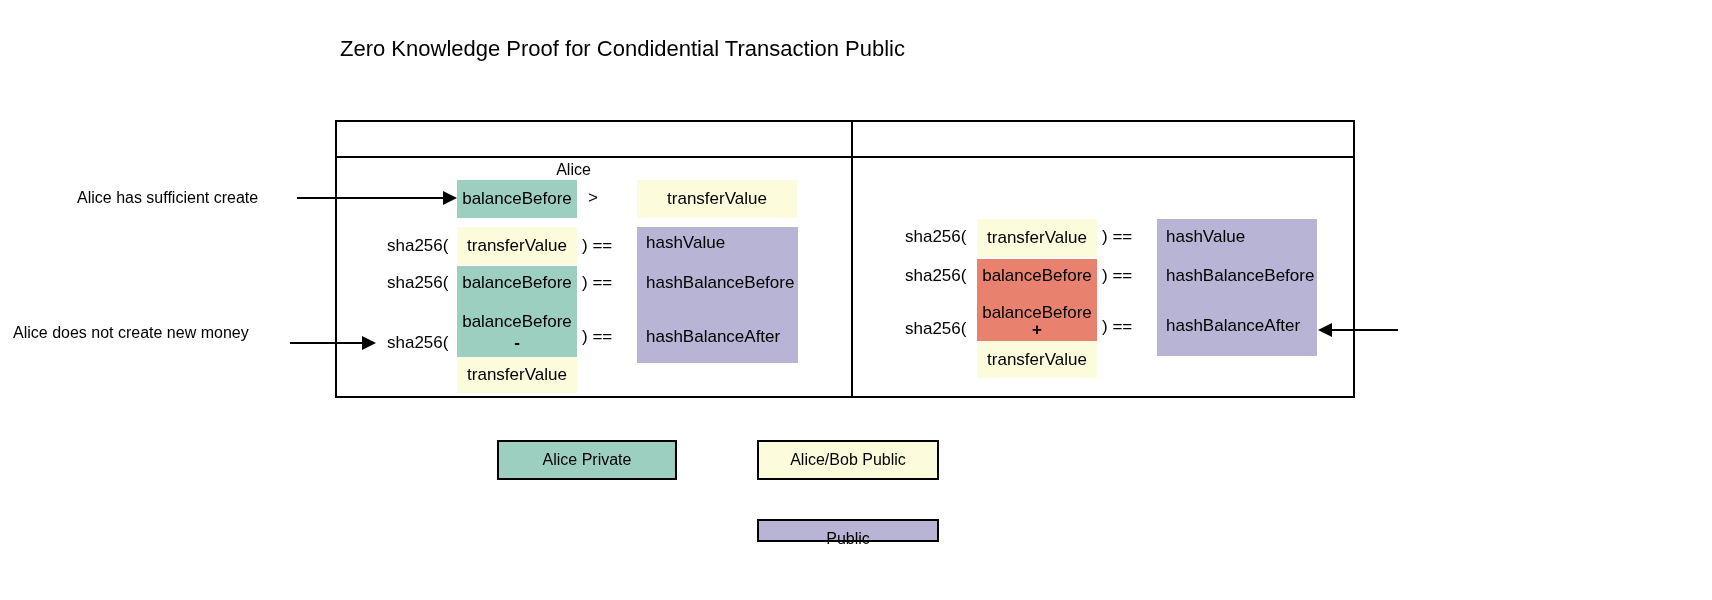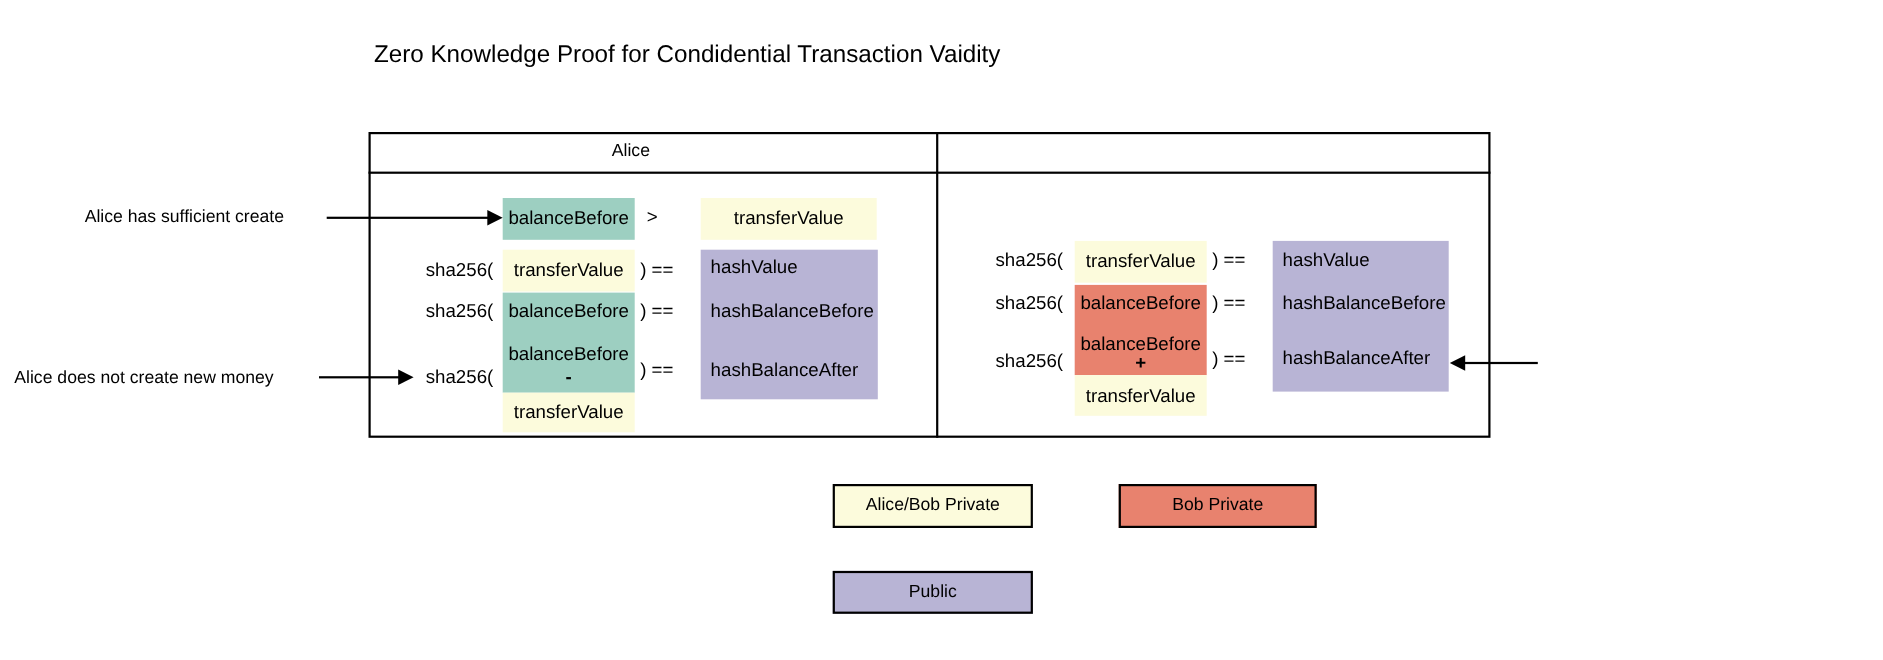--- a/index.html
+++ b/index.html
@@ -21,21 +21,21 @@
   }
   .outer-box {
     left: 335px; top: 120px;
     width: 1020px; height: 278px;
     border: 2px solid #000;
     background: #fff;
   }
   .v-divider { left: 851px; top: 120px; width: 2px; height: 278px; background: #000; }
   .h-divider { left: 335px; top: 156px; width: 1020px; height: 2px; background: #000; }
   .panel-header { top: 129px; font-size: 16px; text-align: center; }
-  .hdr-alice { left: 335px; width: 477px; }
+  .hdr-alice { left: 335px; width: 477px; margin-top: 32px; }
   .hdr-bob   { left: 853px; width: 502px; }
 
   .cell {
     font-size: 17px;
     text-align: center;
     overflow: hidden;
     white-space: nowrap;
   }
   .eq-text { font-size: 17px; line-height: 20px; white-space: nowrap; }
 
@@ -61,21 +61,21 @@
     width: 180px; height: 40px;
     font-size: 16px; line-height: 36px;
     text-align: center;
   }
 </style>
 </head>
 <body>
 
 <div class="canvas">
 
-  <div class="abs title">Zero Knowledge Proof for Condidential Transaction Vaidity</div>
+  <div class="abs title">Zero Knowledge Proof for Condidential Transaction Public</div>
 
   <div class="abs outer-box"></div>
   <div class="abs v-divider"></div>
   <div class="abs h-divider"></div>
   <div class="abs panel-header hdr-alice">Alice</div>
 
   <div class="abs cell" style="left: 457px; top: 180px; width: 120px; height: 38px; line-height: 38px; background-color: rgb(157, 207, 193);">balanceBefore</div>
   <div class="abs eq-text" style="left:588px;top:188px;">&gt;</div>
   <div class="abs cell" style="left: 637px; top: 180px; width: 160px; height: 38px; line-height: 38px; background-color: rgb(252, 251, 220);">transferValue</div>
 
@@ -120,24 +120,24 @@
   <div class="abs" style="left: 1157px; top: 219px; width: 160px; height: 137px; background-color: rgb(184, 180, 213);">
     <div class="hash-line" style="top:8px;">hashValue</div>
     <div class="hash-line" style="top:47px;">hashBalanceBefore</div>
     <div class="hash-line" style="top:97px;">hashBalanceAfter</div>
   </div>
 
   <div class="abs ann" style="left:77px;top:188px;">Alice has sufficient create</div>
   <div class="abs arrow-line" style="left:297px;top:197px;width:148px;"></div>
   <div class="abs arrow-head-right" style="left:443px;top:191px;"></div>
 
-  <div class="abs ann" style="left:13px;top:334px;">Alice does not create new money</div>
+  <div class="abs ann" style="left:13px;top:323px;">Alice does not create new money</div>
   <div class="abs arrow-line" style="left:290px;top:342px;width:73px;"></div>
   <div class="abs arrow-head-right" style="left:362px;top:336px;"></div>
 
   <div class="abs arrow-head-left" style="left:1318px;top:323px;"></div>
   <div class="abs arrow-line" style="left:1330px;top:329px;width:68px;"></div>
 
-  <div class="abs legend-box" style="left: 757px; top: 440px; width: 182px; background-color: rgb(252, 251, 220);">Alice/Bob Private</div>
-  <div class="abs legend-box" style="left: 1017px; top: 440px; background-color: rgb(232, 130, 110);">Bob Private</div>
-  <div class="abs legend-box" style="left: 757px; top: 519px; width: 182px; height: 39px; line-height: 35px; background-color: rgb(184, 180, 213);">Public</div>
+  <div class="abs legend-box" style="left: 497px; top: 440px; background-color: rgb(157, 207, 193);">Alice Private</div>
+  <div class="abs legend-box" style="left: 757px; top: 440px; width: 182px; background-color: rgb(252, 251, 220);">Alice/Bob Public</div>
+  <div class="abs legend-box" style="left: 757px; top: 519px; width: 182px; height: 23px; line-height: 35px; background-color: rgb(184, 180, 213);">Public</div>
 
 </div>
 
 </body></html>

